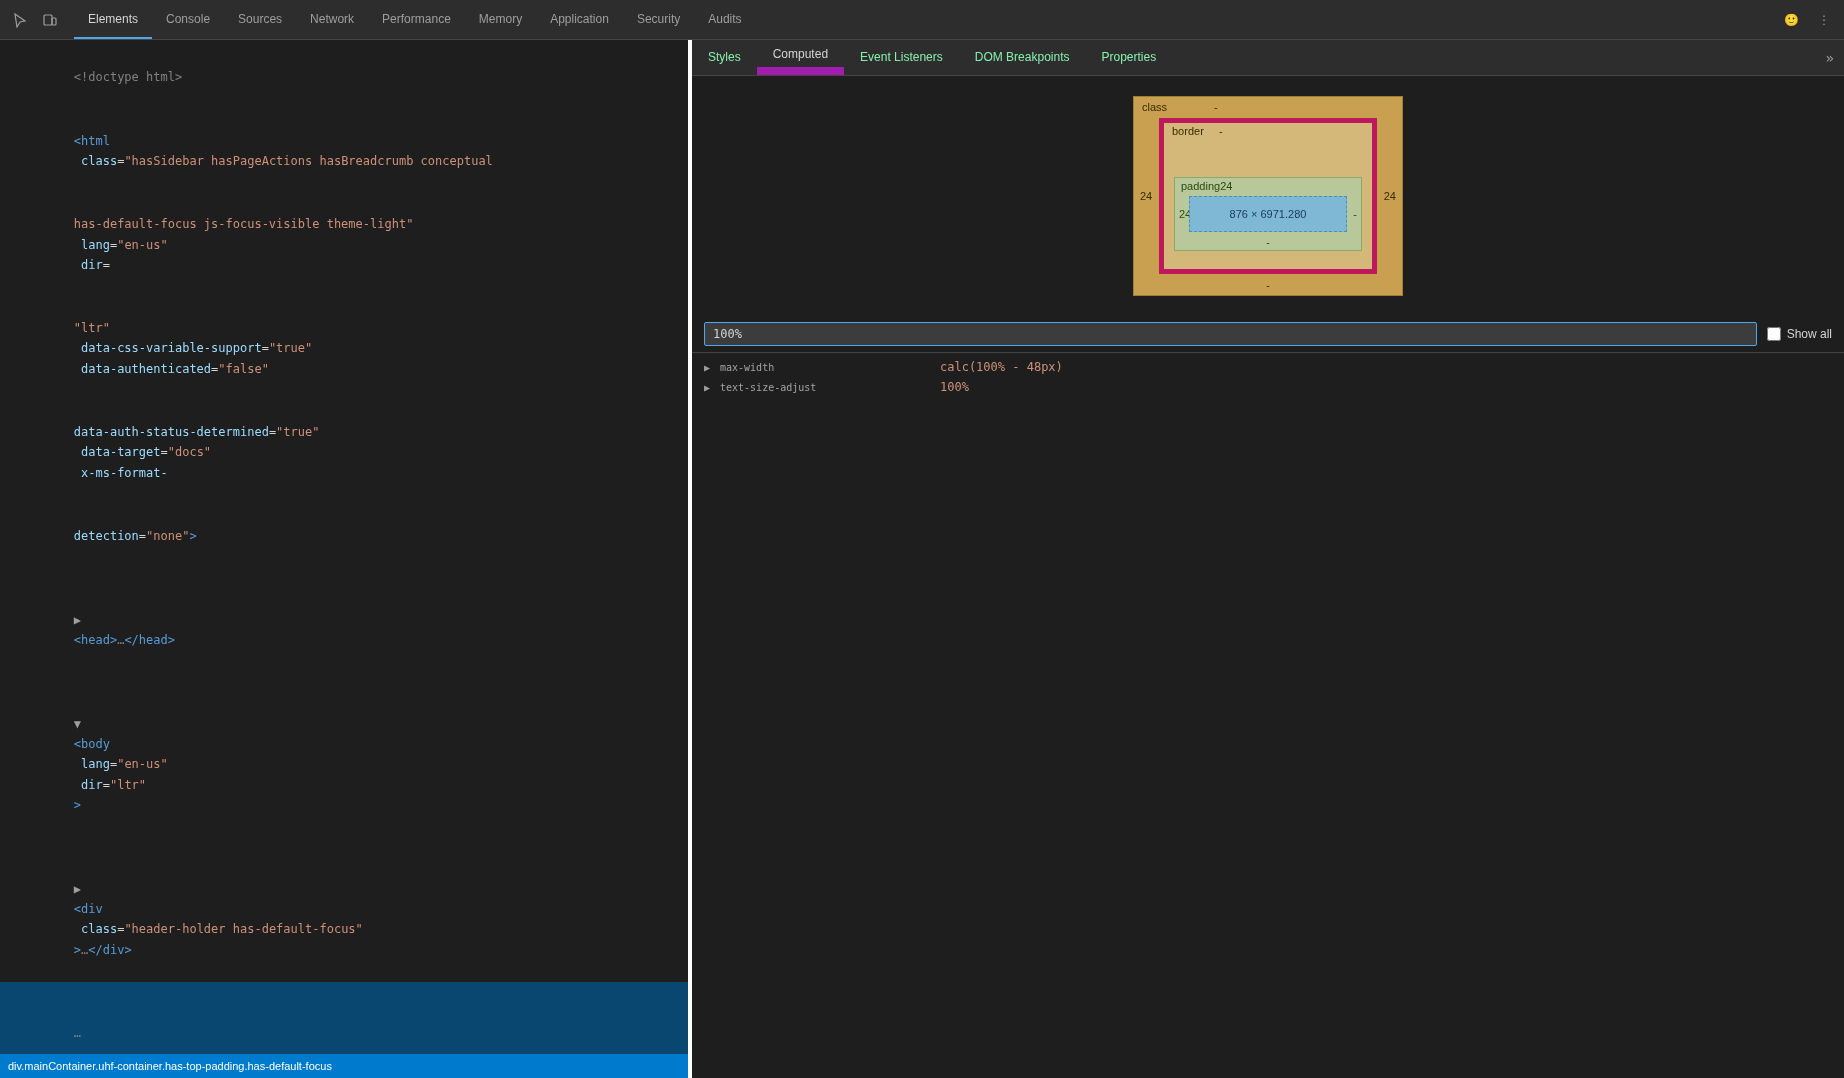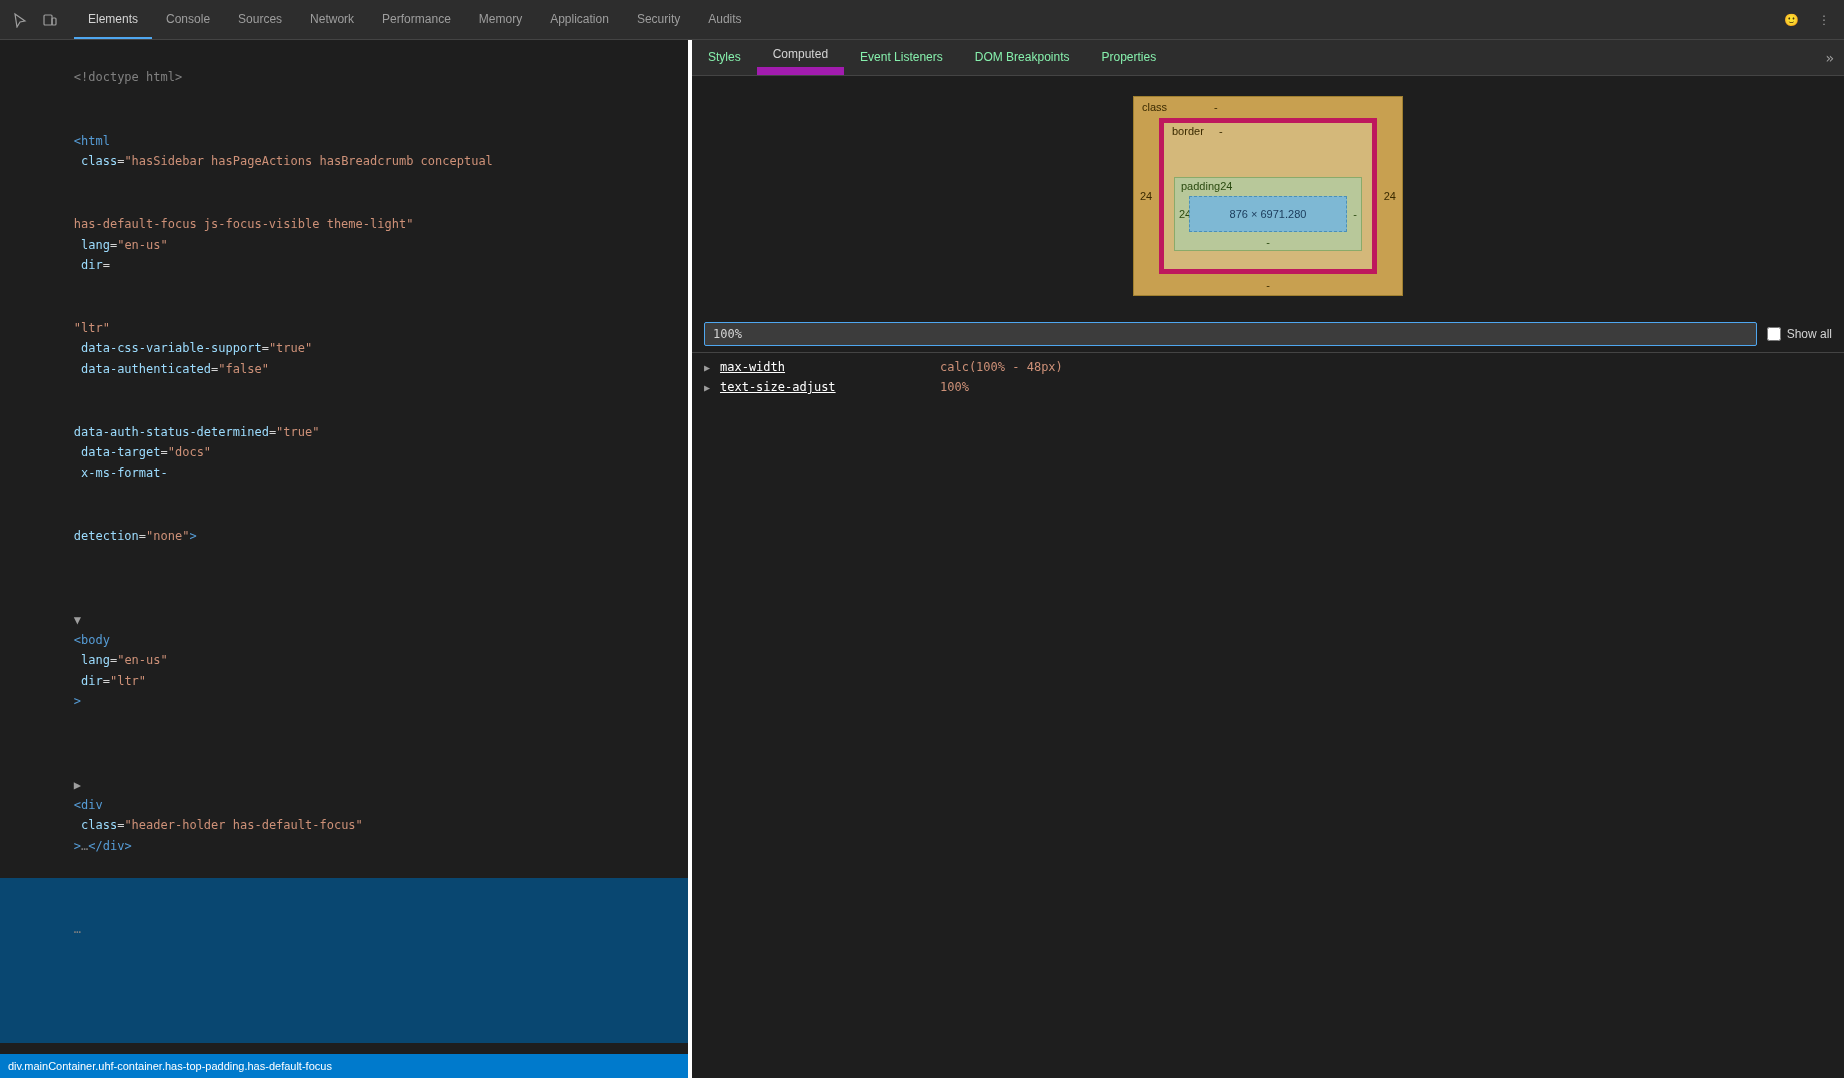--- a/index.html
+++ b/index.html
@@ -228,24 +228,23 @@
       cursor: pointer;
     }
     .css-prop-arrow {
       width: 12px;
       color: #9e9e9e;
       font-size: 10px;
       margin-right: 4px;
       flex-shrink: 0;
     }
     .css-prop-name {
-      color: #ffffff;
-      font-size: 12px;
+      color: #a3a3a3;
+      font-size: 10px;
       min-width: 200px;
-      text-decoration: underline;
     }
     .css-prop-value {
       color: #ce9178;
       font-size: 12px;
       margin-left: 20px;
     }
 
     
     ::-webkit-scrollbar { width: 8px; height: 8px; }
     ::-webkit-scrollbar-track { background: #1e1e1e; }
@@ -310,20 +309,25 @@
       </div>
       <div class="element-line">
         <span class="attr-name">data-auth-status-determined</span><span class="equals">=</span><span class="attr-value">"true"</span>
         <span class="attr-name"> data-target</span><span class="equals">=</span><span class="attr-value">"docs"</span>
         <span class="attr-name"> x-ms-format-</span>
       </div>
       <div class="element-line">
         <span class="attr-name">detection</span><span class="equals">=</span><span class="attr-value">"none"</span><span class="tag">&gt;</span>
       </div>
 
+      <div class="element-line">
+        <span class="indent">&nbsp;&nbsp;</span>
+        <span class="expand-arrow">▶</span>
+        <span class="tag">&lt;head&gt;</span><span class="ellipsis">…</span><span class="tag">&lt;/head&gt;</span>
+      </div>
 
       <div class="element-line">
         <span class="indent">&nbsp;&nbsp;</span>
         <span class="expand-arrow">▼</span>
         <span class="tag">&lt;body</span>
         <span class="attr-name"> lang</span><span class="equals">=</span><span class="attr-value">"en-us"</span>
         <span class="attr-name"> dir</span><span class="equals">=</span><span class="attr-value">"ltr"</span>
         <span class="tag">&gt;</span>
       </div>
 

